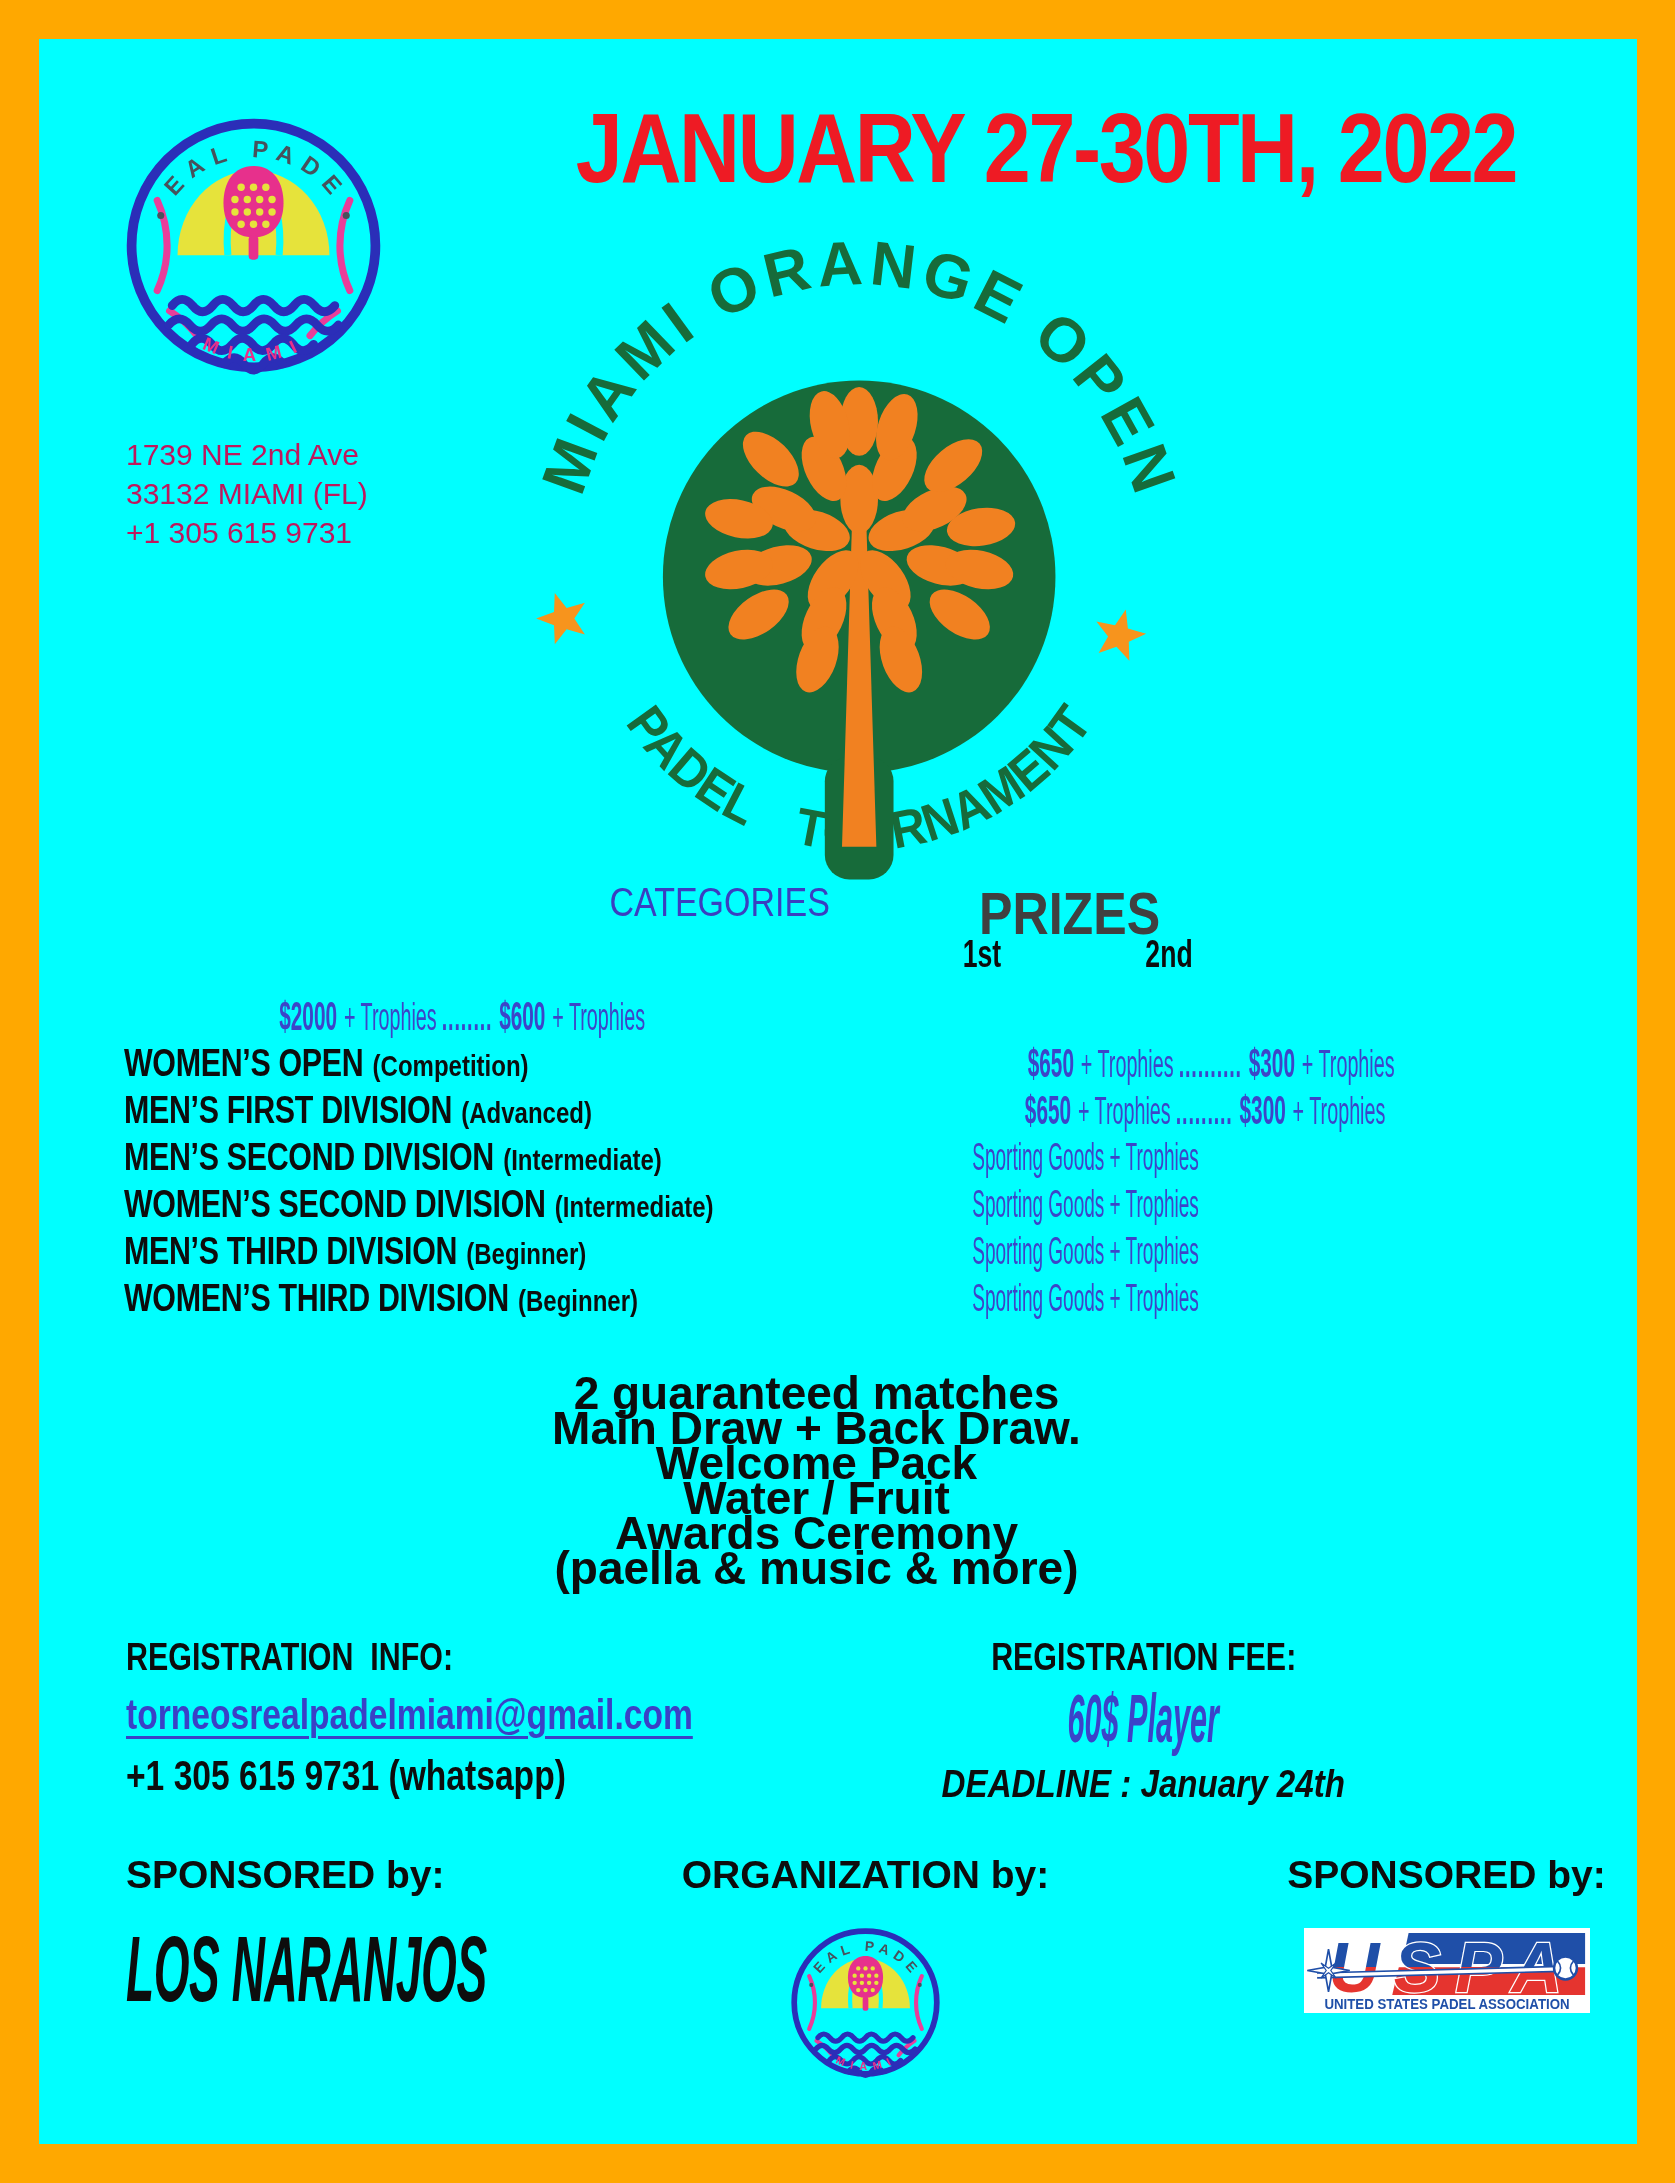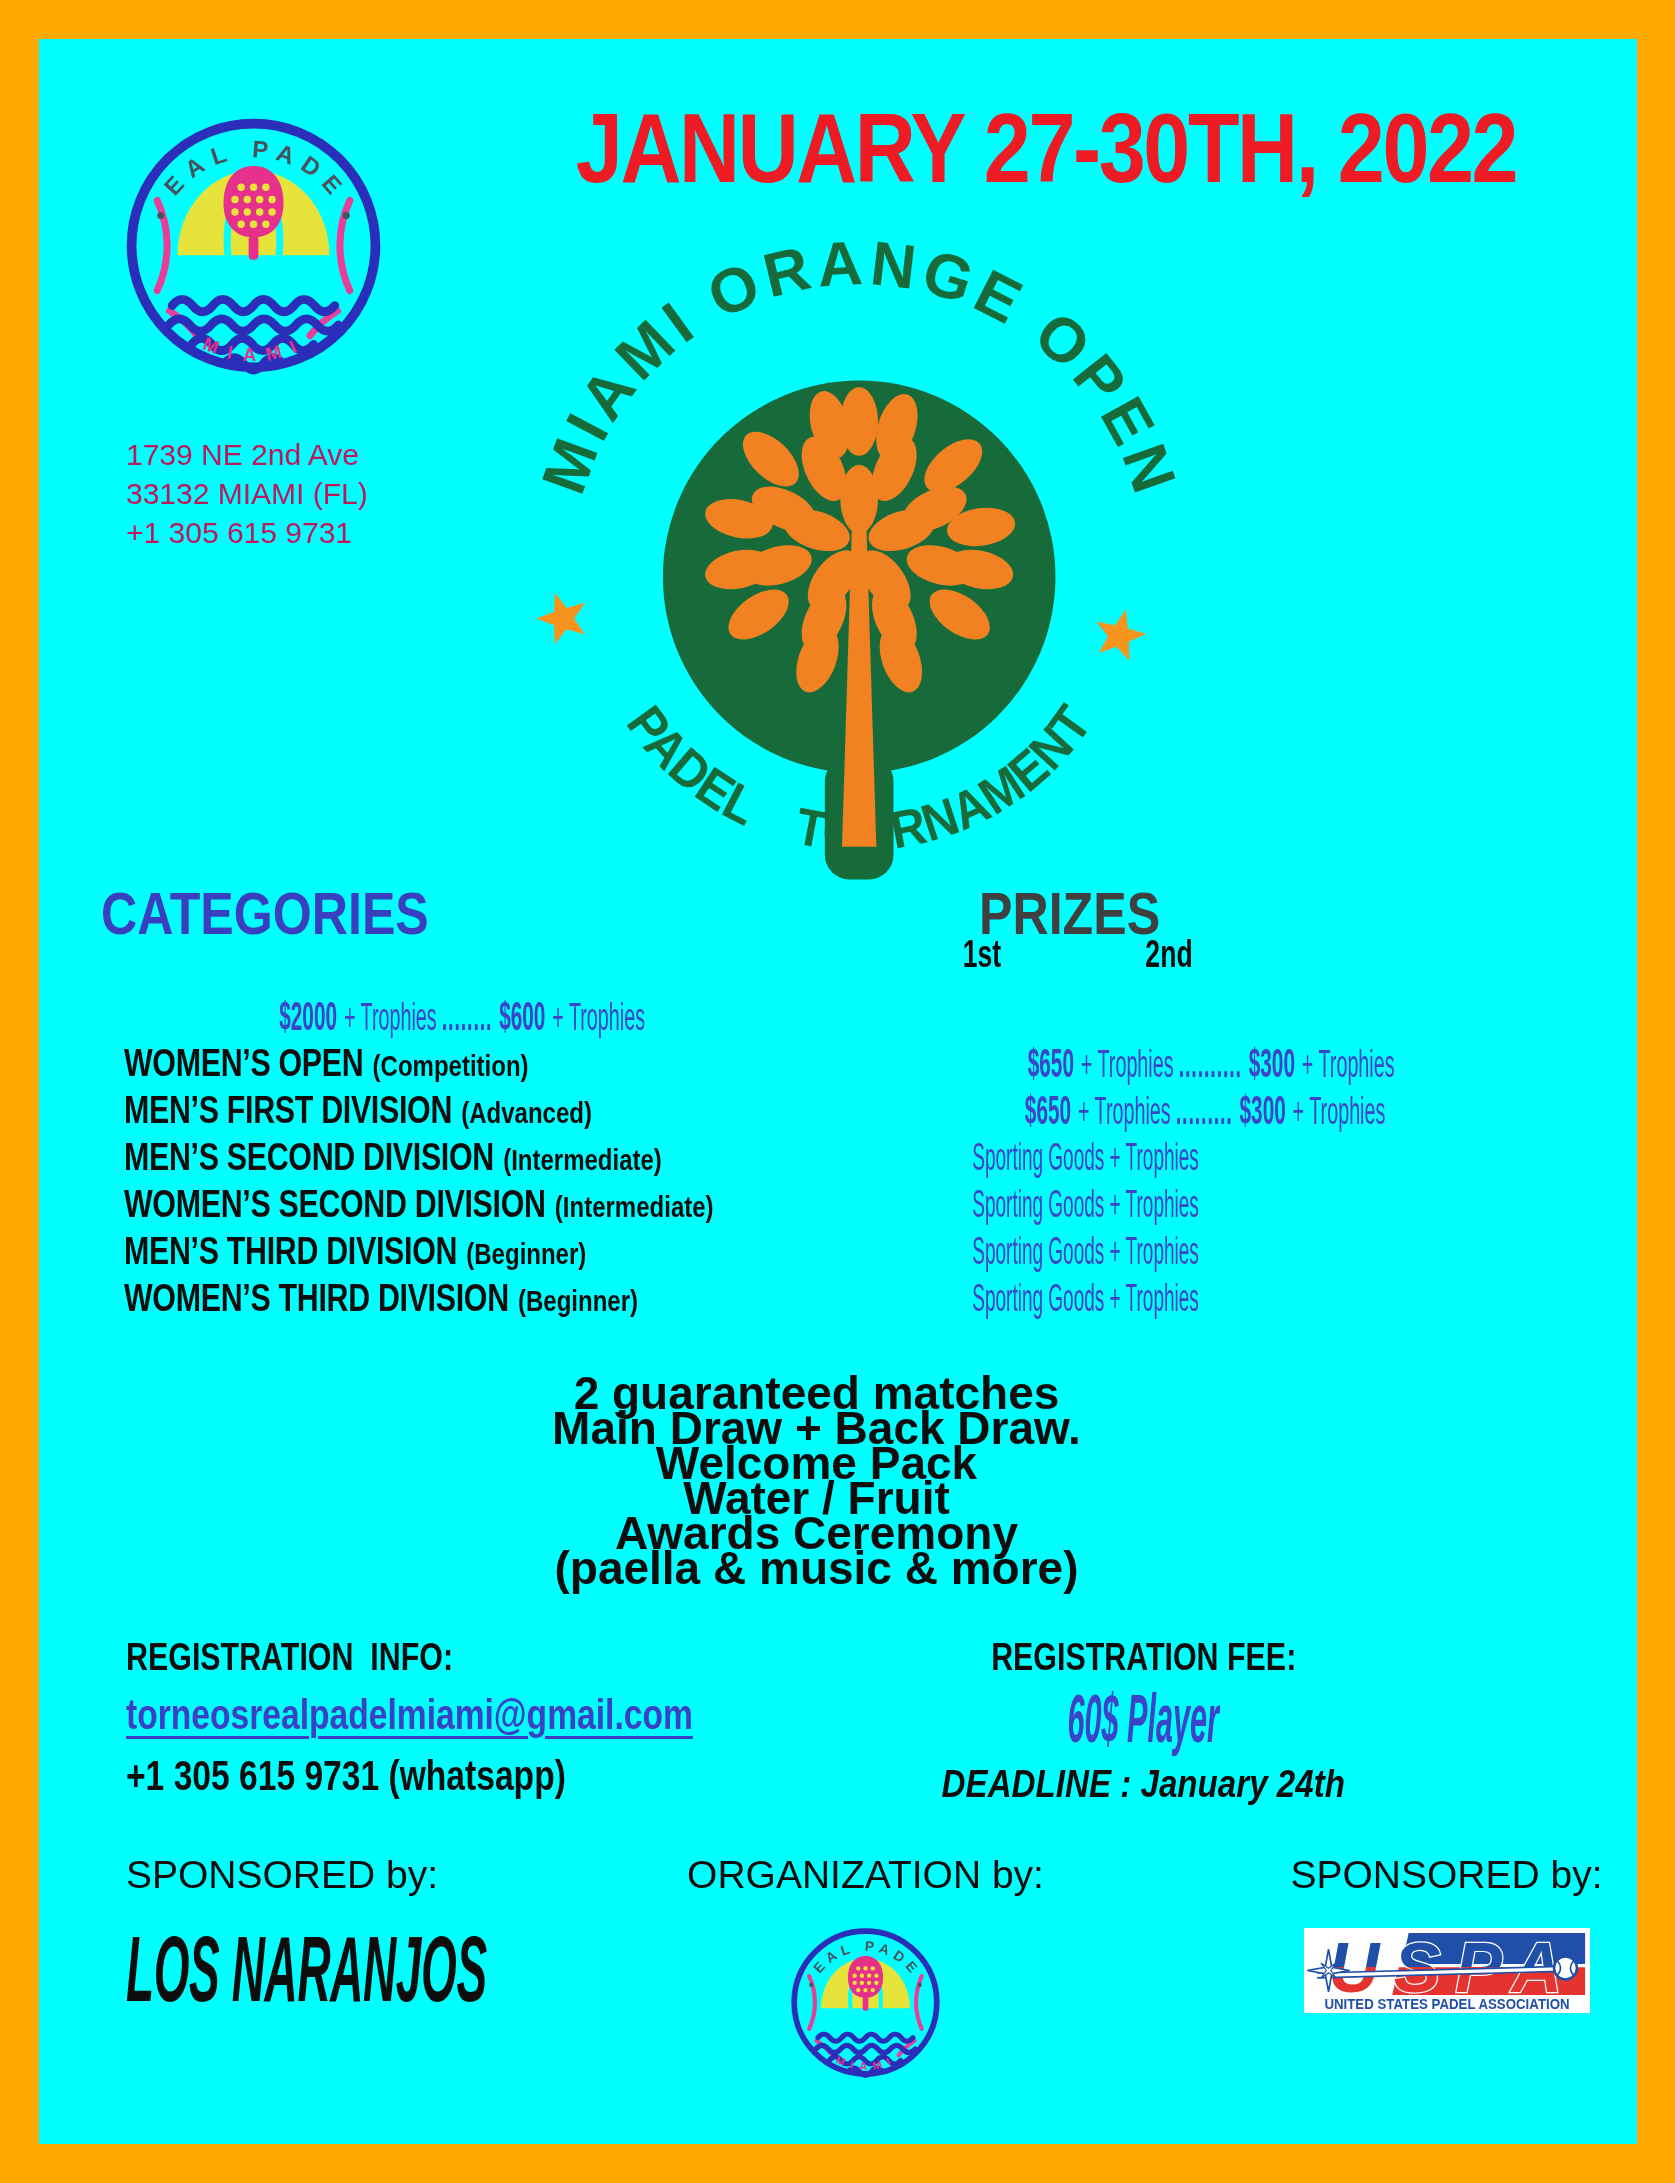--- a/index.html
+++ b/index.html
@@ -11,21 +11,21 @@
   .club-logo-top{left:82px;top:74px;width:265px;height:265px;}
   .date-title{left:426px;top:52px;width:1162px;text-align:center;font-size:88px;font-weight:700;color:#EE1B24;letter-spacing:-2.5px;transform:scale(.96,1.12);transform-origin:top center;white-space:nowrap;}
   .address{left:87px;top:396px;font-size:30px;font-weight:400;color:#be185d;line-height:39px;}
 
   
   .emblem{left:460px;top:178px;width:704px;height:687px;}
   .e-arc{font-size:76px;font-weight:700;fill:#176B3A;letter-spacing:2px;font-family:"Liberation Sans",sans-serif;}
   .e-arc-b{font-size:64px;font-weight:700;fill:#176B3A;word-spacing:50px;font-family:"Liberation Sans",sans-serif;}
 
   
-  .cat-title{left:33px;top:841px;width:777px;text-align:left;font-size:59px;font-weight:700;color:#3A3FC0;}
+  .cat-title{left:33px;top:841px;width:777px;text-align:right;font-size:40px;font-weight:400;color:#3A3FC0;}
   .cat-title span,.prize-title span{display:inline-block;transform:scaleX(.85);transform-origin:center;white-space:nowrap;}
   .prize-title{left:818px;top:841px;width:426px;text-align:center;font-size:59px;font-weight:700;color:#404040;}
   .place-labels{left:812px;top:894px;width:470px;height:41px;color:#0D0D0D;}
   .place-labels span{position:absolute;top:0;width:74px;text-align:center;font-size:38px;font-weight:700;display:block;transform:scaleX(.7);}
   .pl-1{left:94px;} .pl-2{left:281px;}
   .rows{left:33px;top:954px;width:1249px;}
   .row{display:grid;grid-template-columns:779px 470px;height:47px;align-items:center;}
   .cat{padding-left:52px;white-space:nowrap;color:#0D0D0D;}
   .cat-line{display:inline-block;transform:scaleX(.8);transform-origin:left center;white-space:nowrap;}
   .cat .nm{font-size:38px;font-weight:700;letter-spacing:-0.4px;}
@@ -46,21 +46,21 @@
   .ri-email{display:block;margin-top:11.5px;}
   .ri-email a{display:inline-block;transform:scaleX(.8);transform-origin:left center;font-size:42px;font-weight:700;color:#3A41C6;text-decoration:underline;text-decoration-thickness:3.3px;text-underline-offset:7.4px;white-space:nowrap;}
   .ri-phone{display:inline-block;margin-top:13px;font-size:42px;font-weight:700;transform:scaleX(.8);transform-origin:left center;white-space:nowrap;}
   .reg-fee{left:859px;top:1597px;width:491px;text-align:center;color:#0D0D0D;}
   .rf-title{font-size:38px;font-weight:700;display:inline-block;transform:scaleX(.8);transform-origin:center;white-space:nowrap;}
   .rf-fee{font-size:68px;font-style:italic;font-weight:700;color:#3B43C9;display:block;}
   .rf-fee span{display:inline-block;transform:scaleX(.45);transform-origin:center;white-space:nowrap;}
   .rf-deadline{font-size:39px;font-style:italic;font-weight:700;display:inline-block;transform:scaleX(.85);transform-origin:center;white-space:nowrap;margin-top:4.9px;}
 
   
-  .footer-label{font-size:39px;font-weight:400;color:#0D0D0D;}
+  .footer-label{font-size:39px;font-weight:700;color:#0D0D0D;}
   .f-sponsored{left:87px;top:1814px;}
   .sponsor-name{display:inline-block;margin-top:19.6px;font-size:92px;font-style:italic;font-weight:700;color:#0D0D0D;transform:scaleX(.5);transform-origin:left center;white-space:nowrap;letter-spacing:-0.8px;}
   .f-org{left:540px;top:1814px;width:573px;text-align:center;}
   .f-org svg{margin-top:28px;}
   .f-endorsed{left:1211px;top:1814px;width:393px;text-align:center;}
   .f-endorsed svg{margin-top:31px;}
 
   svg text{font-family:"Liberation Sans",sans-serif;}
   .rp-top{font-size:27px;font-weight:700;fill:#47525C;letter-spacing:5px;}
   .rp-miami{font-size:21px;font-weight:700;fill:#E7308C;letter-spacing:9px;}

